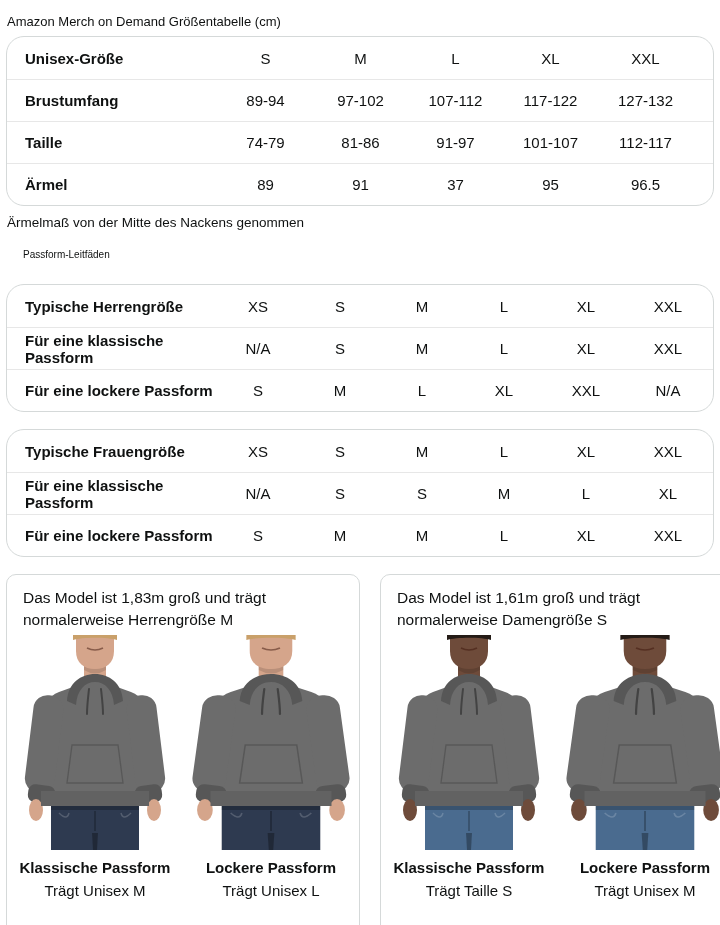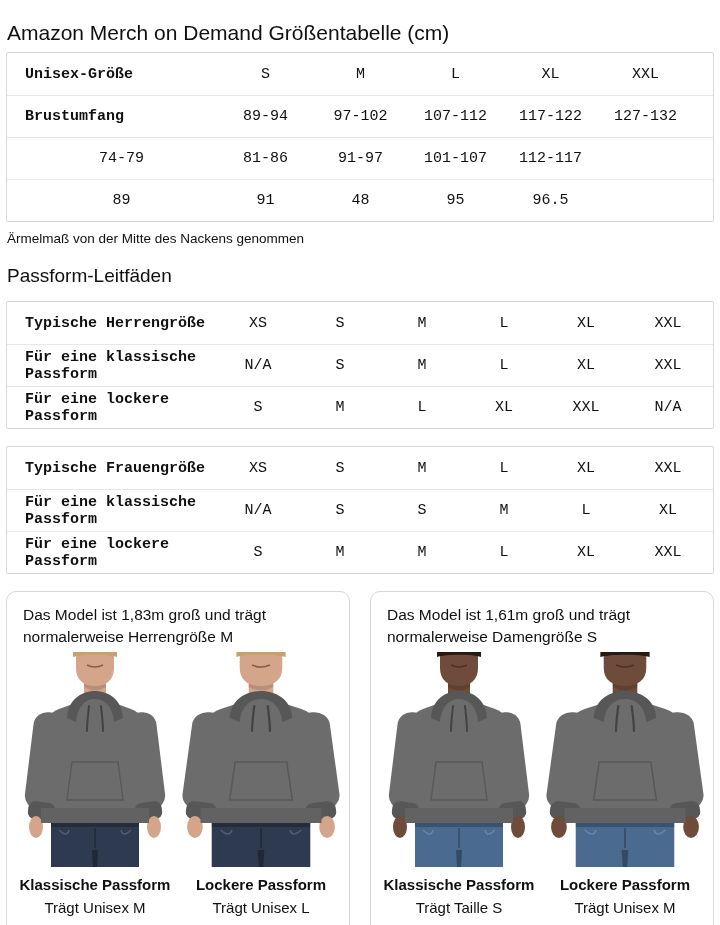--- a/index.html
+++ b/index.html
@@ -8,36 +8,36 @@
     --male-skin:#D5A58B; --female-skin:#6E4B3A;
     --male-jeans:#2E3A50; --female-jeans:#4A6B8F;
     --male-hair:#C9A06A; --female-hair:#241B16;
   }
   *{box-sizing:border-box;}
   html,body{margin:0;padding:0;}
   body{
     width:720px;height:925px;background:#fff;color:var(--text);
     font-family:"Liberation Sans",sans-serif;font-size:15px;overflow:hidden;
   }
-  .page-title{margin:21px 7px 0;font-size:21px;font-weight:400;}
-  .table{margin:7px 6px 0;border:1px solid var(--border);border-radius:2px;overflow:hidden;background:#fff;font-family:Liberation Mono, monospace;}
+  .page-title{margin:14px 7px 0;font-size:13px;font-weight:400;}
+  .table{margin:7px 6px 0;border:1px solid var(--border);border-radius:18px;overflow:hidden;background:#fff;}
   .trow{display:grid;height:42px;align-items:center;padding:0 18px;}
   .trow + .trow{border-top:1px solid var(--divider);}
   .size-grid{grid-template-columns:193px repeat(5,95px);}
   .fit-grid{grid-template-columns:192px repeat(6,82px);}
   .tlabel{font-weight:700;}
   .tval{text-align:center;}
   .note{margin:9px 7px 0;font-size:13.5px;}
-  .section-heading{margin:19px 7px 0;font-size:19px;font-weight:400;}
-  .table.fit-men{margin-top:14px;}
+  .section-heading{margin:19px 23px 0;font-size:10px;font-weight:400;}
+  .table.fit-men{margin-top:24px;}
   .table.fit-women{margin-top:17px;}
   .cards{display:flex;gap:20px;margin:17px 6px 0;}
   .card{flex:1;height:384px;border:1px solid var(--border);border-radius:10px;padding:12px 8px 0;background:#fff;}
   .card-desc{margin:0 8px 4px;font-size:15.5px;line-height:22px;}
-  .figures{display:flex;gap:6px;justify-content:center;}
+  .figures{display:flex;gap:16px;justify-content:center;}
   .figure-block{width:160px;text-align:center;}
   .fig-svg{width:160px;height:215px;display:block;}
   .fit-label{font-weight:700;margin-top:8px;line-height:20px;}
   .size-label{margin-top:3px;line-height:20px;}
   .male{--skin:var(--male-skin);--jeans-c:var(--male-jeans);--hair:var(--male-hair);}
   .female{--skin:var(--female-skin);--jeans-c:var(--female-jeans);--hair:var(--female-hair);}
   .fit-loose .figwrap{transform-box:view-box;transform-origin:50% 50%;transform:scaleX(1.12);}
   .defs-svg{position:absolute;width:0;height:0;overflow:hidden;}
 </style>
 </head>
@@ -108,30 +108,32 @@
     </div>
     <div class="trow size-grid">
       <div class="tlabel">Brustumfang</div>
       <div class="tval">89-94</div>
       <div class="tval">97-102</div>
       <div class="tval">107-112</div>
       <div class="tval">117-122</div>
       <div class="tval">127-132</div>
     </div>
     <div class="trow size-grid">
+      <div class="tlabel">Taille</div>
       <div class="tval">74-79</div>
       <div class="tval">81-86</div>
       <div class="tval">91-97</div>
       <div class="tval">101-107</div>
       <div class="tval">112-117</div>
     </div>
     <div class="trow size-grid">
+      <div class="tlabel">Ärmel</div>
       <div class="tval">89</div>
       <div class="tval">91</div>
-      <div class="tval">48</div>
+      <div class="tval">37</div>
       <div class="tval">95</div>
       <div class="tval">96.5</div>
     </div>
   </div>
 
   <div class="note">Ärmelmaß von der Mitte des Nackens genommen</div>
 
   <div class="section-heading">Passform-Leitfäden</div>
 
   <div class="table fit-men">

